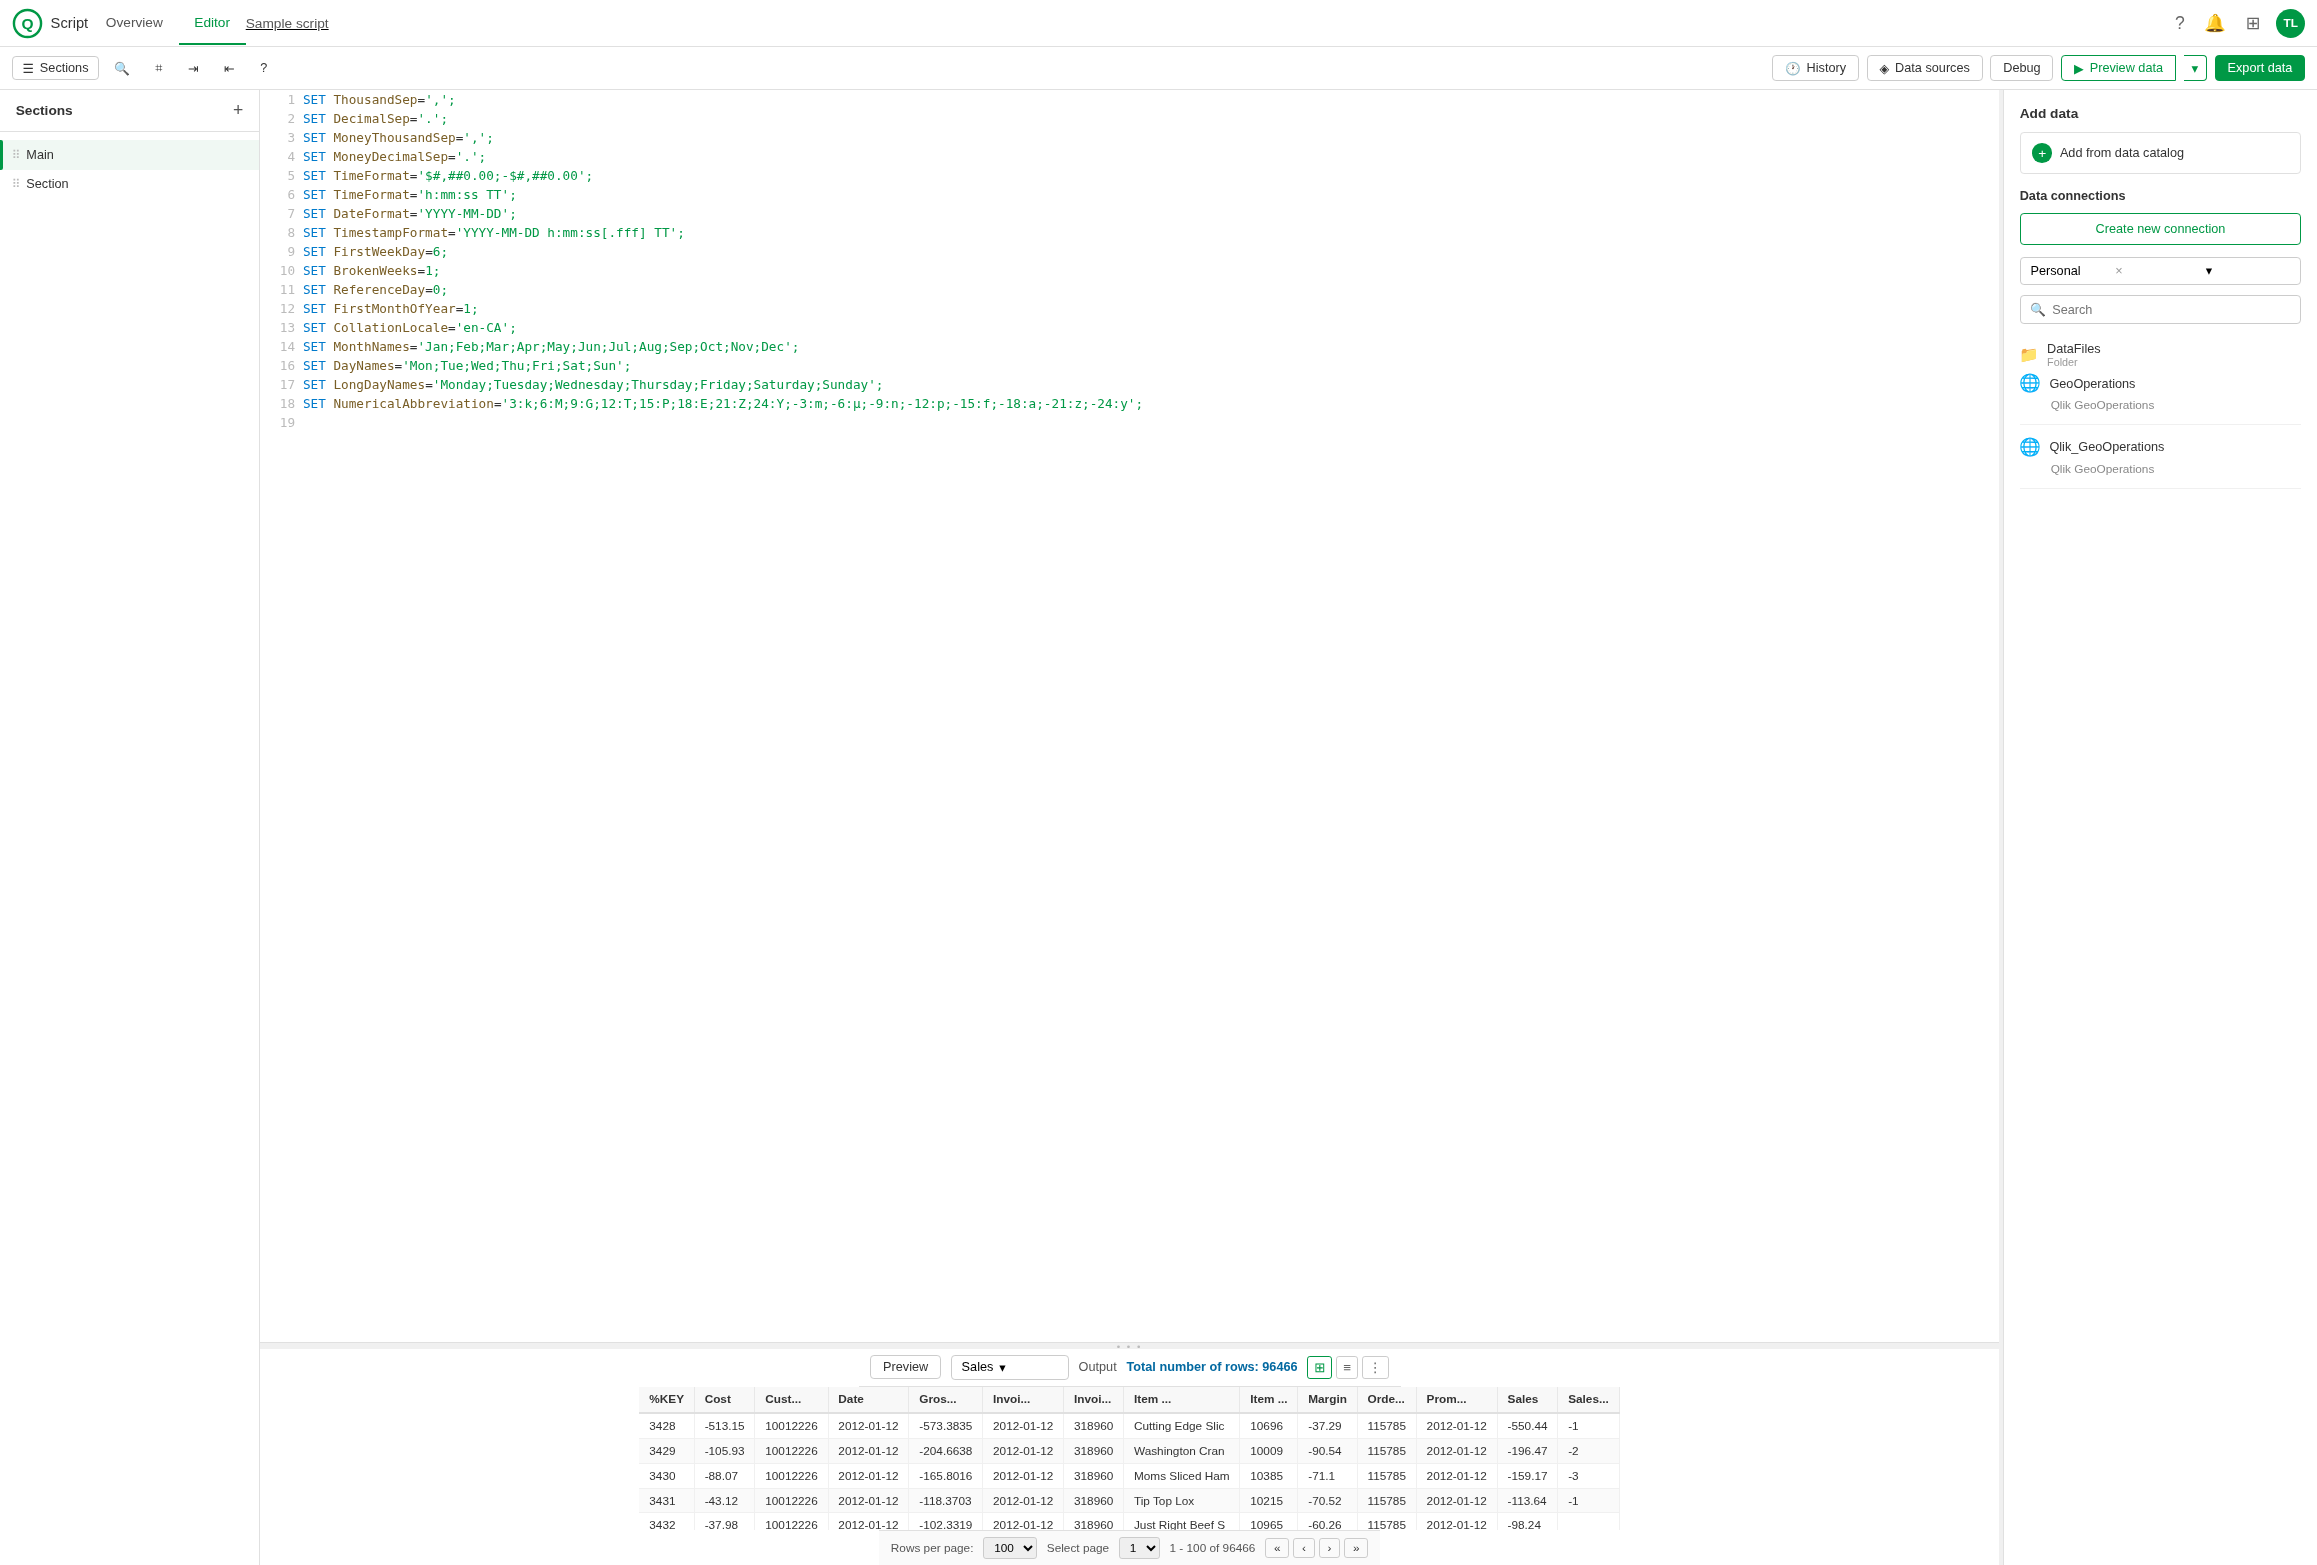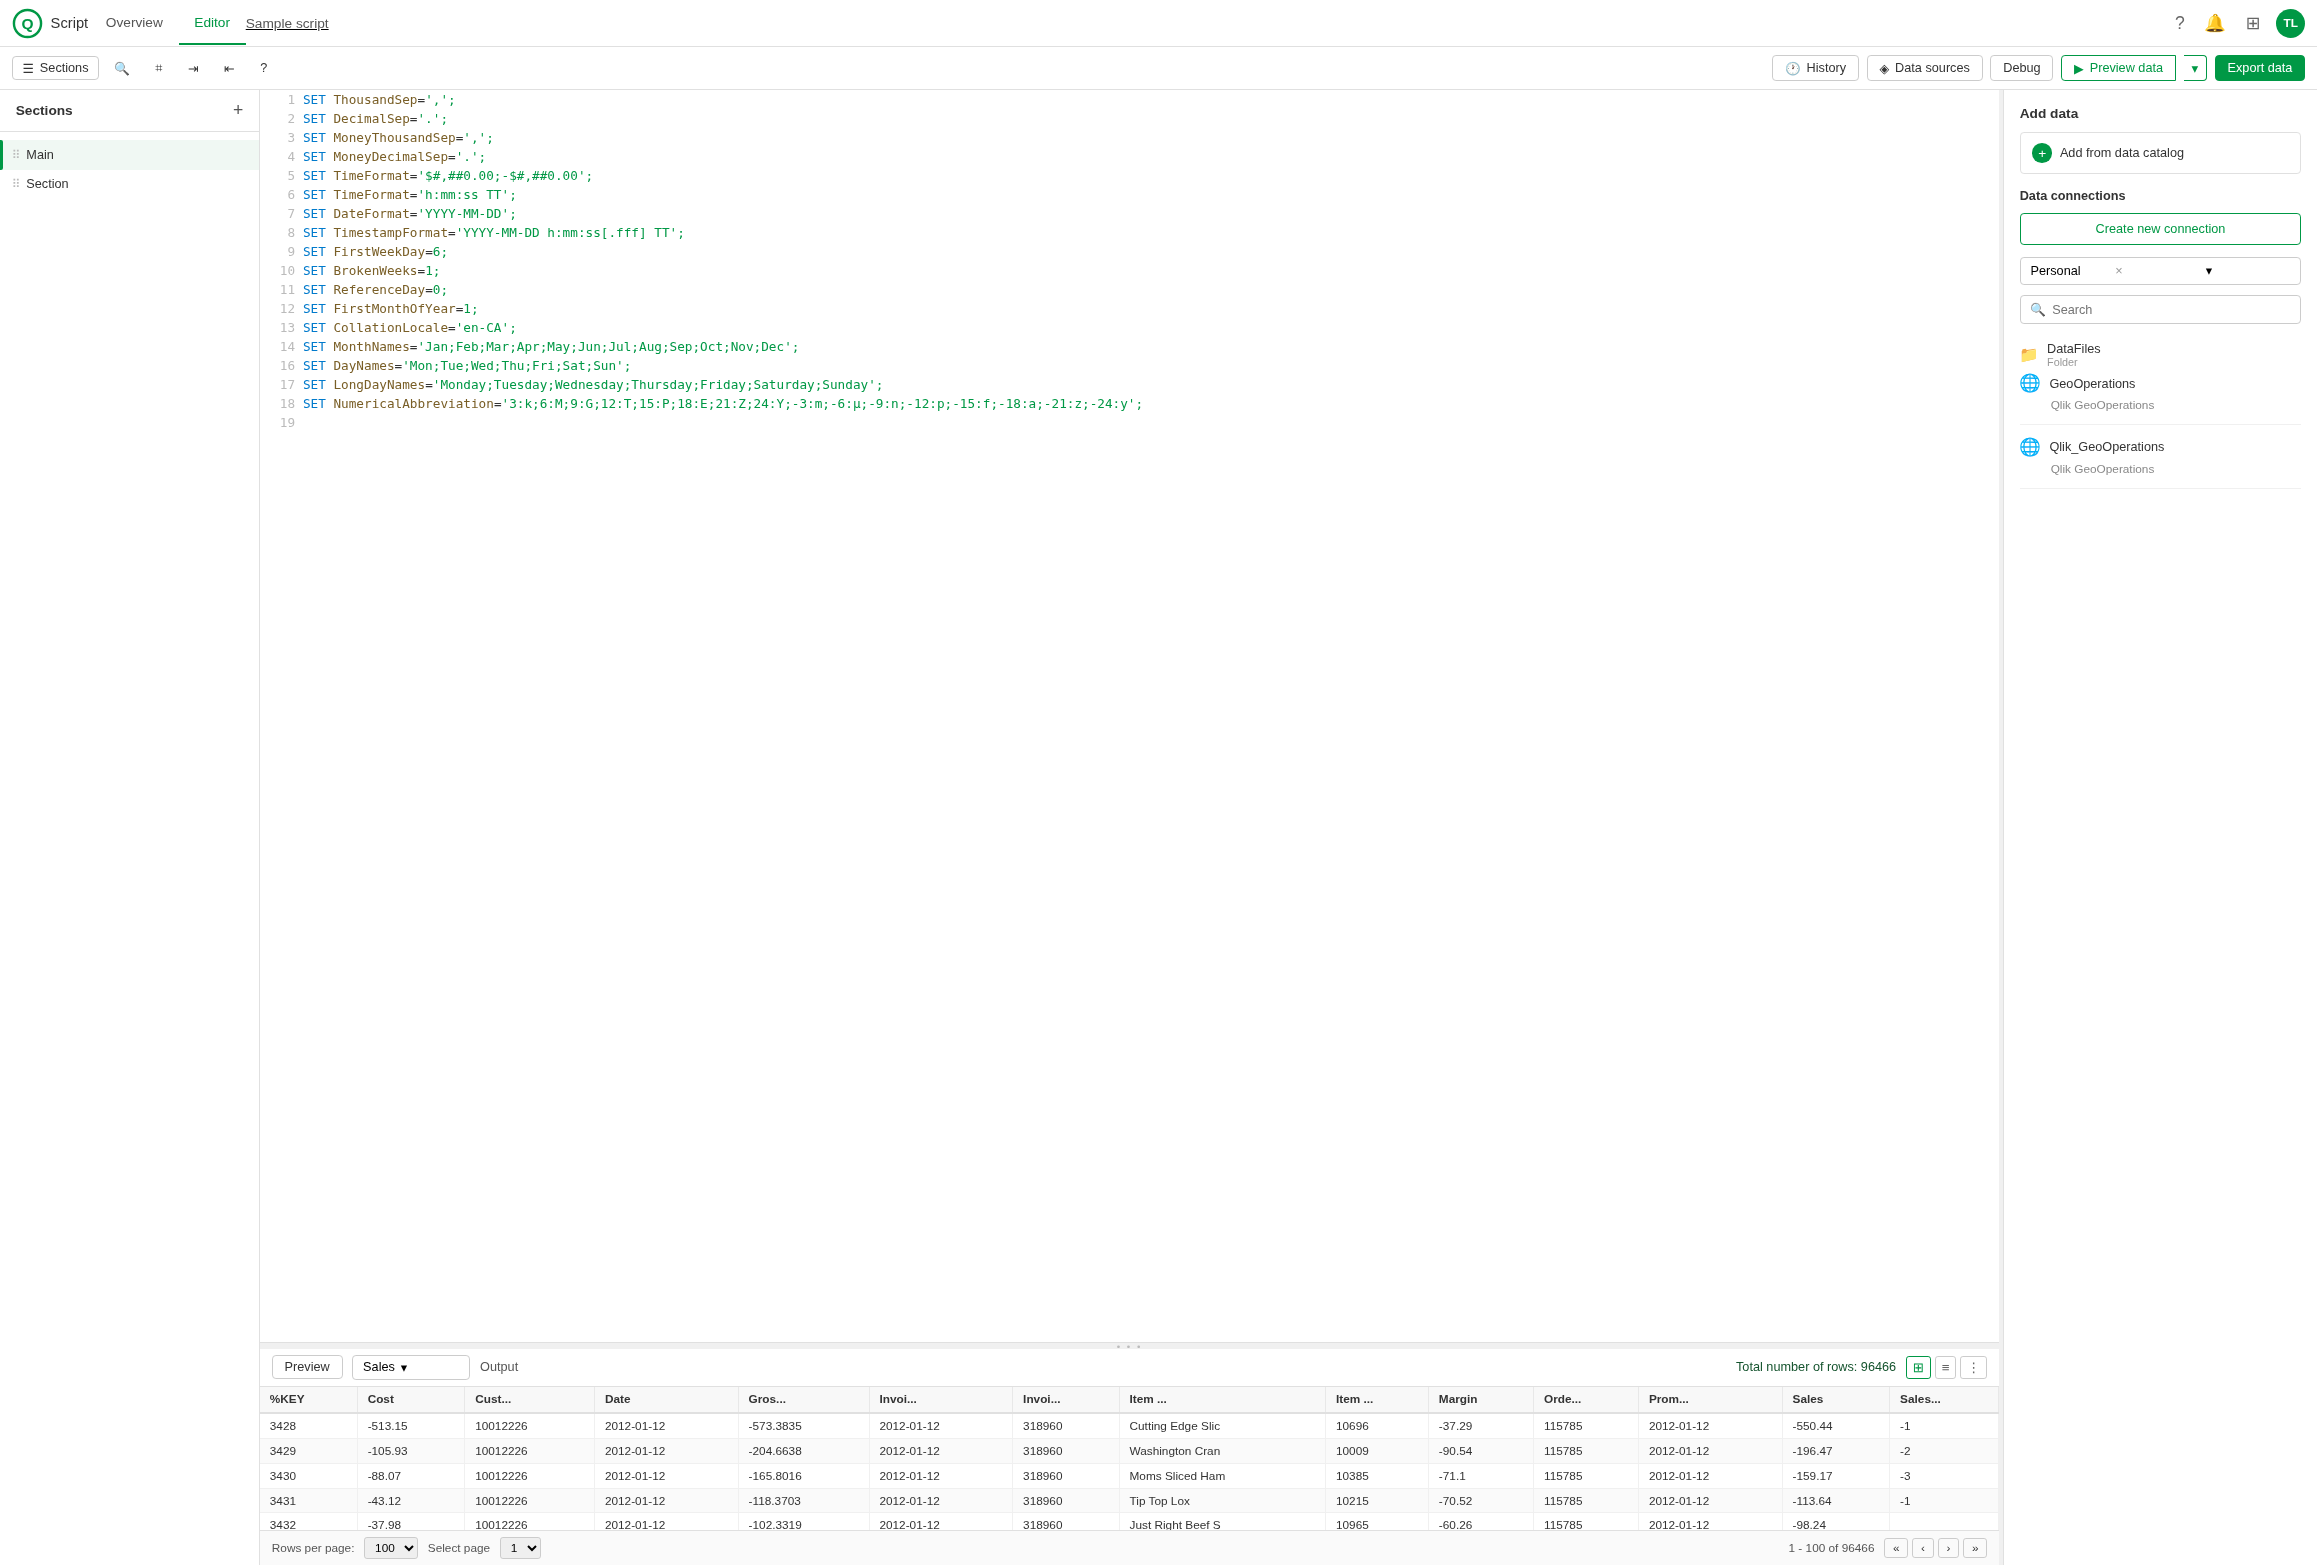--- a/index.html
+++ b/index.html
@@ -75,26 +75,26 @@
     .connection-item { margin-bottom: 11.8px; padding-bottom: 11.8px; border-bottom: 1px solid #f0f0f0; }
     .connection-header { display: flex; align-items: center; gap: 7.8px; margin-bottom: 3.9px; }
     .connection-name { font-size: 12.7px; font-weight: 500; color: #333; }
     .connection-sub { font-size: 11.8px; color: #888; margin-left: 31px; }
 
     
     .divider-h { height: 5.9px; background: #f0f0f0; cursor: row-resize; display: flex; align-items: center; justify-content: center; flex-shrink: 0; }
     .divider-dots { color: #bbb; font-size: 9.8px; letter-spacing: 2px; }
 
     
-    .bottom-panel { height: 216px; display: flex; flex-direction: column; background: #fff; flex-shrink: 0; }
+    .bottom-panel { height: 216px; display: flex; flex-direction: column; background: #fff; flex-shrink: 0; align-items: center; }
     .bottom-toolbar { display: flex; align-items: center; padding: 5.9px 11.8px; border-bottom: 1px solid #e0e0e0; gap: 9.8px; }
     .btn-preview-tab { background: #fff; border: 1px solid #ccc; border-radius: 3.9px; padding: 3.9px 11.8px; font-size: 12.7px; cursor: pointer; color: #333; }
     .sales-dropdown { display: flex; align-items: center; border: 1px solid #ccc; border-radius: 3.9px; padding: 3.9px 9.8px; font-size: 12.7px; cursor: pointer; gap: 5.9px; min-width: 118px; }
     .output-label { font-size: 12.7px; color: #555; }
-    .total-rows { margin-left: auto; font-size: 12.7px; color: #14532d; }
+    .total-rows { margin-left: auto; font-size: 12.7px; color: #0369a1; font-weight: bold; }
     .view-icons { display: flex; gap: 3.9px; }
     .view-icon-btn { background: none; border: 1px solid #ccc; border-radius: 2.9px; padding: 2.9px 5.9px; cursor: pointer; color: #666; }
     .view-icon-btn.active { border-color: #009845; color: #009845; }
 
     
     .data-table-wrapper { flex: 1; overflow: auto; }
     .data-table { width: 100%; border-collapse: collapse; font-size: 11.8px; }
     .data-table th { background: #f8f8f8; border-bottom: 2px solid #e0e0e0; border-right: 1px solid #e8e8e8; padding: 5.9px 9.8px; text-align: left; font-weight: 600; color: #333; white-space: nowrap; cursor: pointer; position: sticky; top: 0; }
     .data-table td { border-bottom: 1px solid #f0f0f0; border-right: 1px solid #f0f0f0; padding: 4.9px 9.8px; color: #333; white-space: nowrap; }
     .data-table tr:nth-child(even) td { background: #fafafa; }

